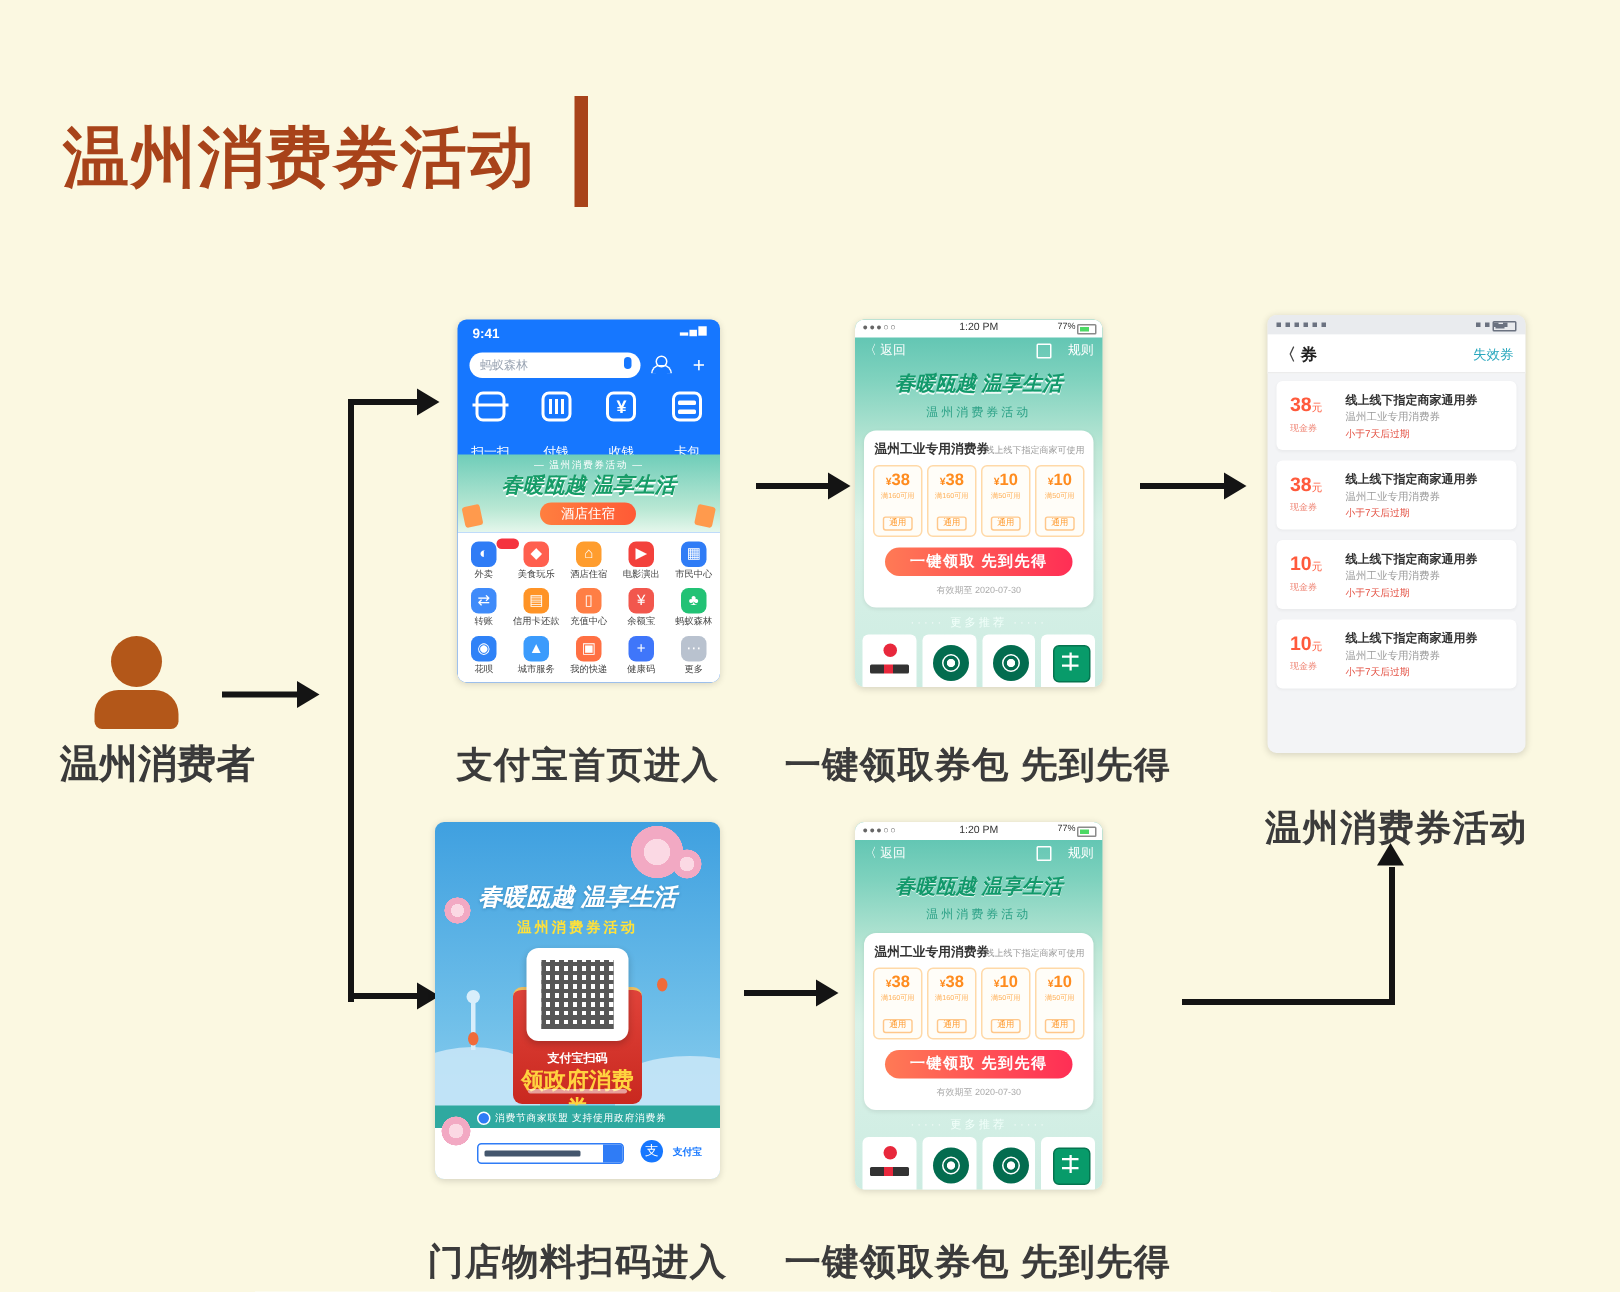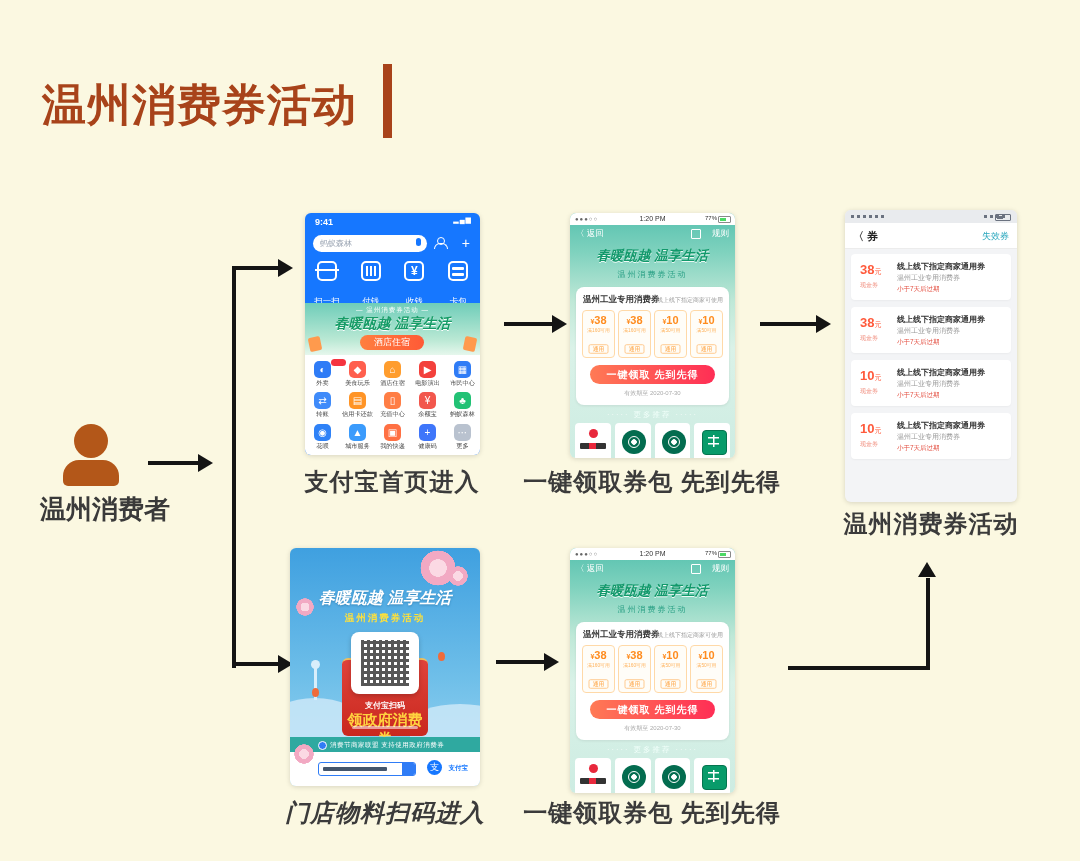--- a/index.html
+++ b/index.html
@@ -11,21 +11,21 @@
   .hd-sub{position:absolute;left:414px;top:66px;font-size:28px;font-weight:800;color:#b14a1e;line-height:38px;}
   
   .actor-head{position:absolute;left:74px;top:424px;width:34px;height:34px;border-radius:50%;background:#b35719;}
   .actor-body{position:absolute;left:63px;top:460px;width:56px;height:26px;border-radius:16px 16px 5px 5px;background:#b35719;}
   .actor-label{position:absolute;left:15px;top:492px;width:180px;text-align:center;font-size:26px;font-weight:700;color:#3a3a3a;}
   
   .ln{position:absolute;background:#141414;}
   .ah-r{position:absolute;width:0;height:0;border-left:15px solid #141414;border-top:9px solid transparent;border-bottom:9px solid transparent;}
   .ah-u{position:absolute;width:0;height:0;border-bottom:15px solid #141414;border-left:9px solid transparent;border-right:9px solid transparent;}
   
-  .cap{position:absolute;font-size:24px;font-weight:600;color:#3b3b3b;text-align:center;letter-spacing:1px;}
+  .cap{position:absolute;font-size:24px;font-weight:600;color:#3b3b3b;text-align:center;letter-spacing:1px;margin-top:28px;}
   
   .phone{position:absolute;border-radius:6px;overflow:hidden;box-shadow:0 1px 5px rgba(0,0,0,.15);}
   
   #phone-alipay{left:305px;top:213px;width:175px;height:242px;background:#1677ff;}
   .ap-status{position:absolute;left:0;top:0;right:0;height:16px;color:#fff;font-size:9px;}
   .ap-time{position:absolute;left:10px;top:4px;font-weight:700;}
   .ap-sig{position:absolute;right:8px;top:3px;font-size:7px;letter-spacing:1px;}
   .ap-search{position:absolute;left:8px;top:22px;width:114px;height:17px;background:#fff;border-radius:9px;
              font-size:8px;color:#9aa4b2;line-height:17px;padding-left:7px;box-sizing:border-box;}
   .ap-search .mic{position:absolute;right:6px;top:3px;width:5px;height:8px;background:#1677ff;border-radius:3px;}
@@ -167,21 +167,21 @@
   <div class="ah-r" style="left:816px;top:315px;"></div>
   <div class="ln" style="left:496px;top:660px;width:50px;height:4px;"></div>
   <div class="ah-r" style="left:544px;top:653px;"></div>
   <div class="ln" style="left:788px;top:666px;width:142px;height:4px;"></div>
   <div class="ln" style="left:926px;top:578px;width:4px;height:92px;"></div>
   <div class="ah-u" style="left:918px;top:562px;"></div>
 
   <div class="cap" style="left:292px;top:466px;width:200px;">支付宝首页进入</div>
   <div class="cap" style="left:522px;top:466px;width:260px;">一键领取券包 先到先得</div>
   <div class="cap" style="left:831px;top:508px;width:200px;">温州消费券活动</div>
-  <div class="cap" style="left:285px;top:797px;width:200px;font-style:italic;">门店物料扫码进入</div>
+  <div class="cap" style="left:285px;top:797px;width:200px;">门店物料扫码进入</div>
   <div class="cap" style="left:522px;top:797px;width:260px;">一键领取券包 先到先得</div>
 
   <div class="phone" id="phone-alipay">
     <div class="ap-status">
       <span class="ap-time">9:41</span>
       <span class="ap-sig">▂▄▆</span>
     </div>
     <div class="ap-search">
       <span>蚂蚁森林</span>
       <i class="mic"></i>

